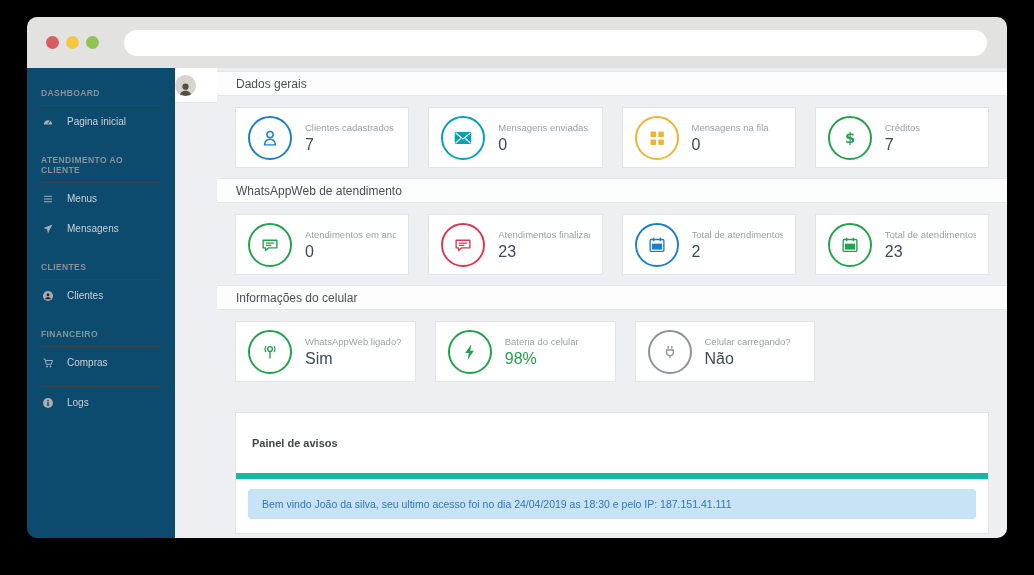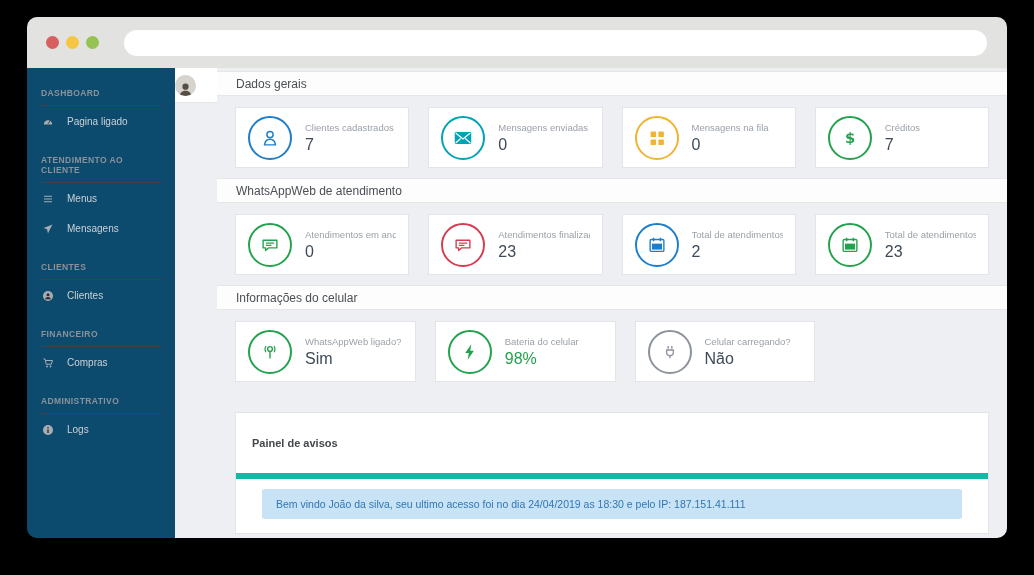--- a/index.html
+++ b/index.html
@@ -47,21 +47,21 @@
   .card-spacer { flex:1; visibility:hidden; }
   .icon-wrap { width:44px; height:44px; border:2px solid currentColor; border-radius:50%;
                display:flex; align-items:center; justify-content:center; flex-shrink:0; }
   .icon-wrap svg { width:22px; height:22px; display:block; }
   .card-text { margin-left:13px; min-width:0; }
   .card-label { font-size:9.5px; color:#9ba1a8; white-space:nowrap; overflow:hidden; }
   .card-value { font-size:16px; color:#3e4a57; margin-top:3px; }
 
   .notice-card { margin:20px 18px 0; background:#fff; border:1px solid #e2e4e7; }
   .notice-header { padding:24px 16px; font-size:11px; font-weight:700; color:#43474c; border-bottom:6px solid #14b8a6; }
-  .notice-body { padding:10px 26px 14px; }
+  .notice-body { padding:10px 12px 14px; }
   .alert { background:#c8e2f6; color:#3077b4; font-size:10.5px; padding:9px 14px; border-radius:3px; }
 </style>
 </head>
 <body>
 
 <div class="window">
   <div class="chrome">
     <div class="dots">
       <div class="dot" style="background:#d75f5f"></div>
       <div class="dot" style="background:#f6c643"></div>
@@ -77,21 +77,21 @@
       <div class="sb-section">
         <div class="sb-header">DASHBOARD</div>
         <div class="sb-divider"></div>
         <div class="sb-item">
           <span class="sb-ico">
             <svg viewBox="0 0 24 24">
                 <path d="M3.5 17a8.5 8.5 0 1 1 17 0z" fill="currentColor"></path>
                 <path d="M12 15.5l4.2-5.8" stroke="#282c31" stroke-width="1.8"></path>
               </svg>
           </span>
-          <span class="sb-item-label">Pagina ligado</span>
+          <span class="sb-item-label">Pagina inicial</span>
         </div>
       </div>
 
       <div class="sb-section">
         <div class="sb-header">ATENDIMENTO AO CLIENTE</div>
         <div class="sb-divider"></div>
         <div class="sb-item">
           <span class="sb-ico">
             <svg viewBox="0 0 24 24">
                 <path d="M4 6.5h16M4 12h16M4 17.5h16" stroke="currentColor" stroke-width="2.4"></path>
@@ -133,21 +133,20 @@
                 <path d="M3 4h3l2.5 10.5h10L21 7H7" fill="none" stroke="currentColor" stroke-width="2"></path>
                 <circle cx="10" cy="19" r="1.8" fill="currentColor"></circle>
                 <circle cx="17" cy="19" r="1.8" fill="currentColor"></circle>
               </svg>
           </span>
           <span class="sb-item-label">Compras</span>
         </div>
       </div>
 
       <div class="sb-section">
-        <div class="sb-header">ADMINISTRATIVO</div>
         <div class="sb-divider"></div>
         <div class="sb-item">
           <span class="sb-ico">
             <svg viewBox="0 0 24 24">
                 <circle cx="12" cy="12" r="10" fill="currentColor"></circle>
                 <path d="M12 10.5V18M12 6.2v2.2" stroke="#282c31" stroke-width="2.6"></path>
               </svg>
           </span>
           <span class="sb-item-label">Logs</span>
         </div>

